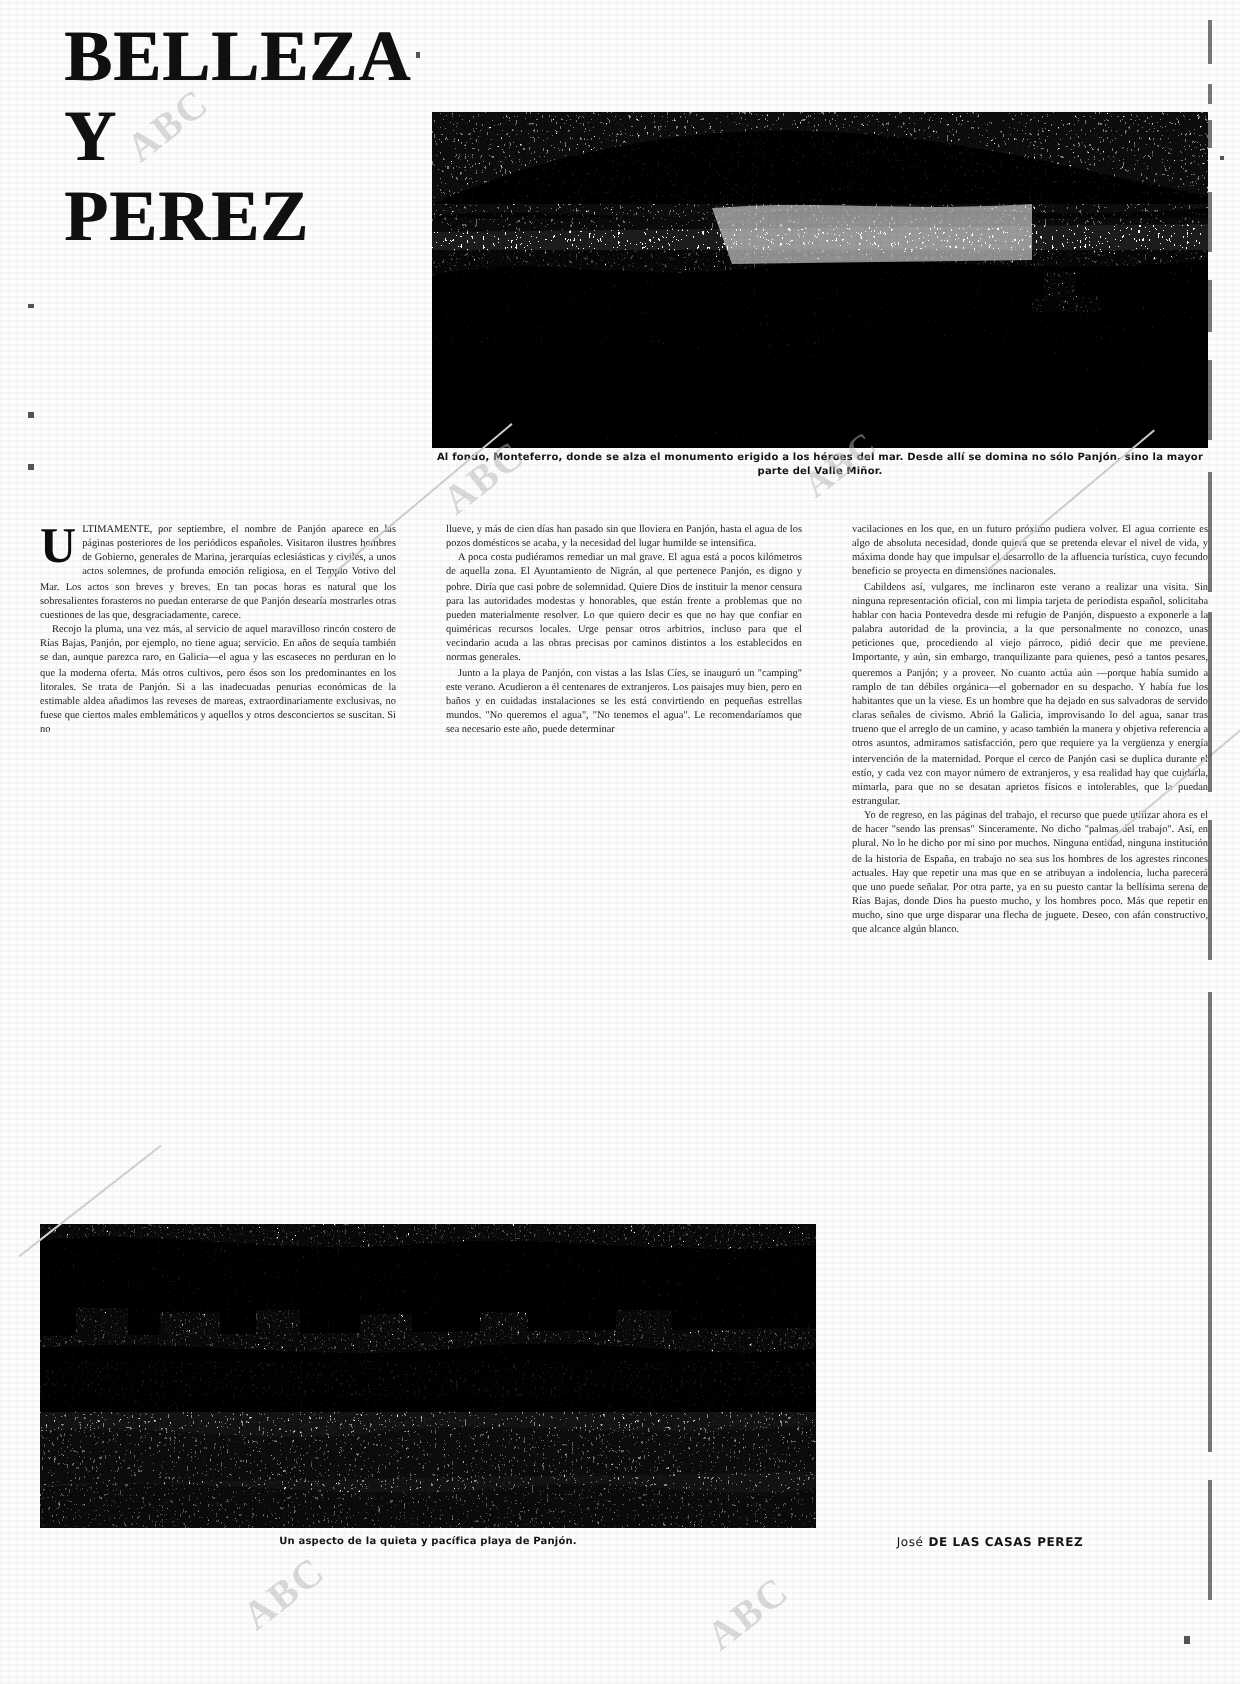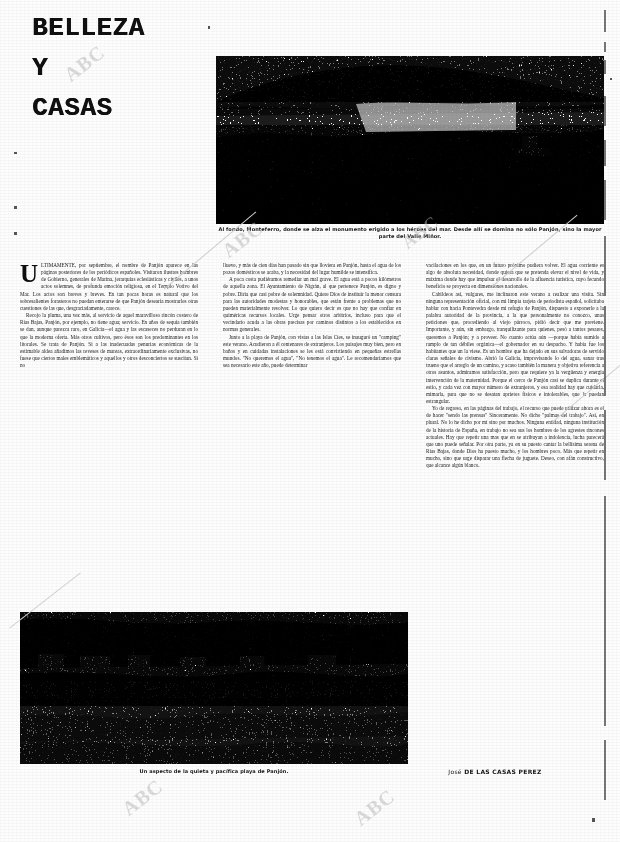--- a/index.html
+++ b/index.html
@@ -48,23 +48,23 @@
   }
 
   
   #headline {
     position: absolute;
     left: 32px;
     top: 8px;
     width: 190px;
   }
   #headline .hl {
-    font-family: Liberation Mono, monospace;
-    font-weight: bold;
-    font-size: 26px;
+    font-family: Liberation Serif, serif;
+    font-weight: bold;
+    font-size: 36px;
     line-height: 40px;
     letter-spacing: 0.5px;
     color: #101010;
     display: block;
     text-shadow: 0.4px 0 0 #101010;
   }
 
   
   .photo {
     position: absolute;
@@ -178,21 +178,21 @@
   }
 </style>
 </head>
 <body>
 
 <div class="page">
 
   <div id="headline">
     <span class="hl">BELLEZA</span>
     <span class="hl">Y</span>
-    <span class="hl">CASAS</span>
+    <span class="hl">PEREZ</span>
   </div>
 
   <div class="photo" id="photo-monteferro">
     <svg class="halftone" viewBox="0 0 388 168" preserveAspectRatio="none">
       <defs>
         <filter id="ht1">
           <feTurbulence type="fractalNoise" baseFrequency="0.9 0.55" numOctaves="4" seed="7" result="n"></feTurbulence>
           <feColorMatrix in="n" type="matrix" values="0 0 0 0 0  0 0 0 0 0  0 0 0 0 0  1.9 1.5 0 0 -0.62" result="a"></feColorMatrix>
           <feComponentTransfer in="a">
             <feFuncA type="discrete" tableValues="0 0 0 1 1"></feFuncA>

